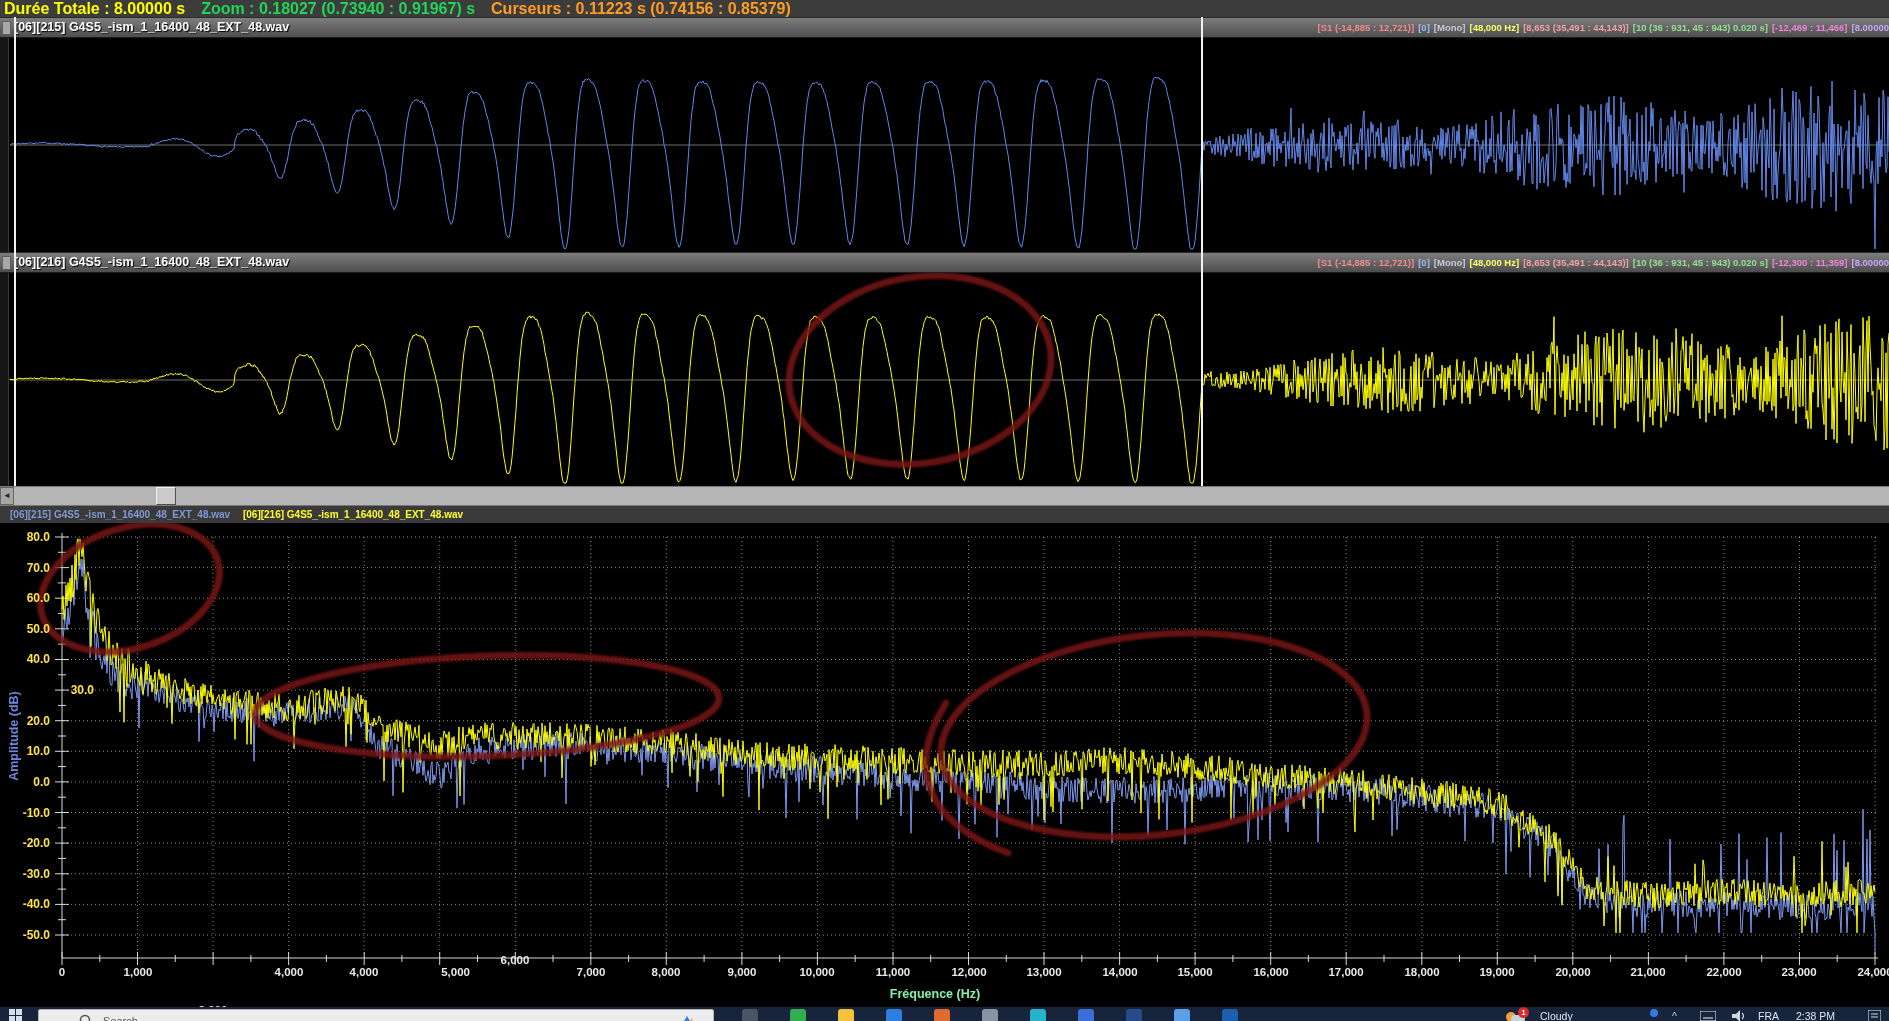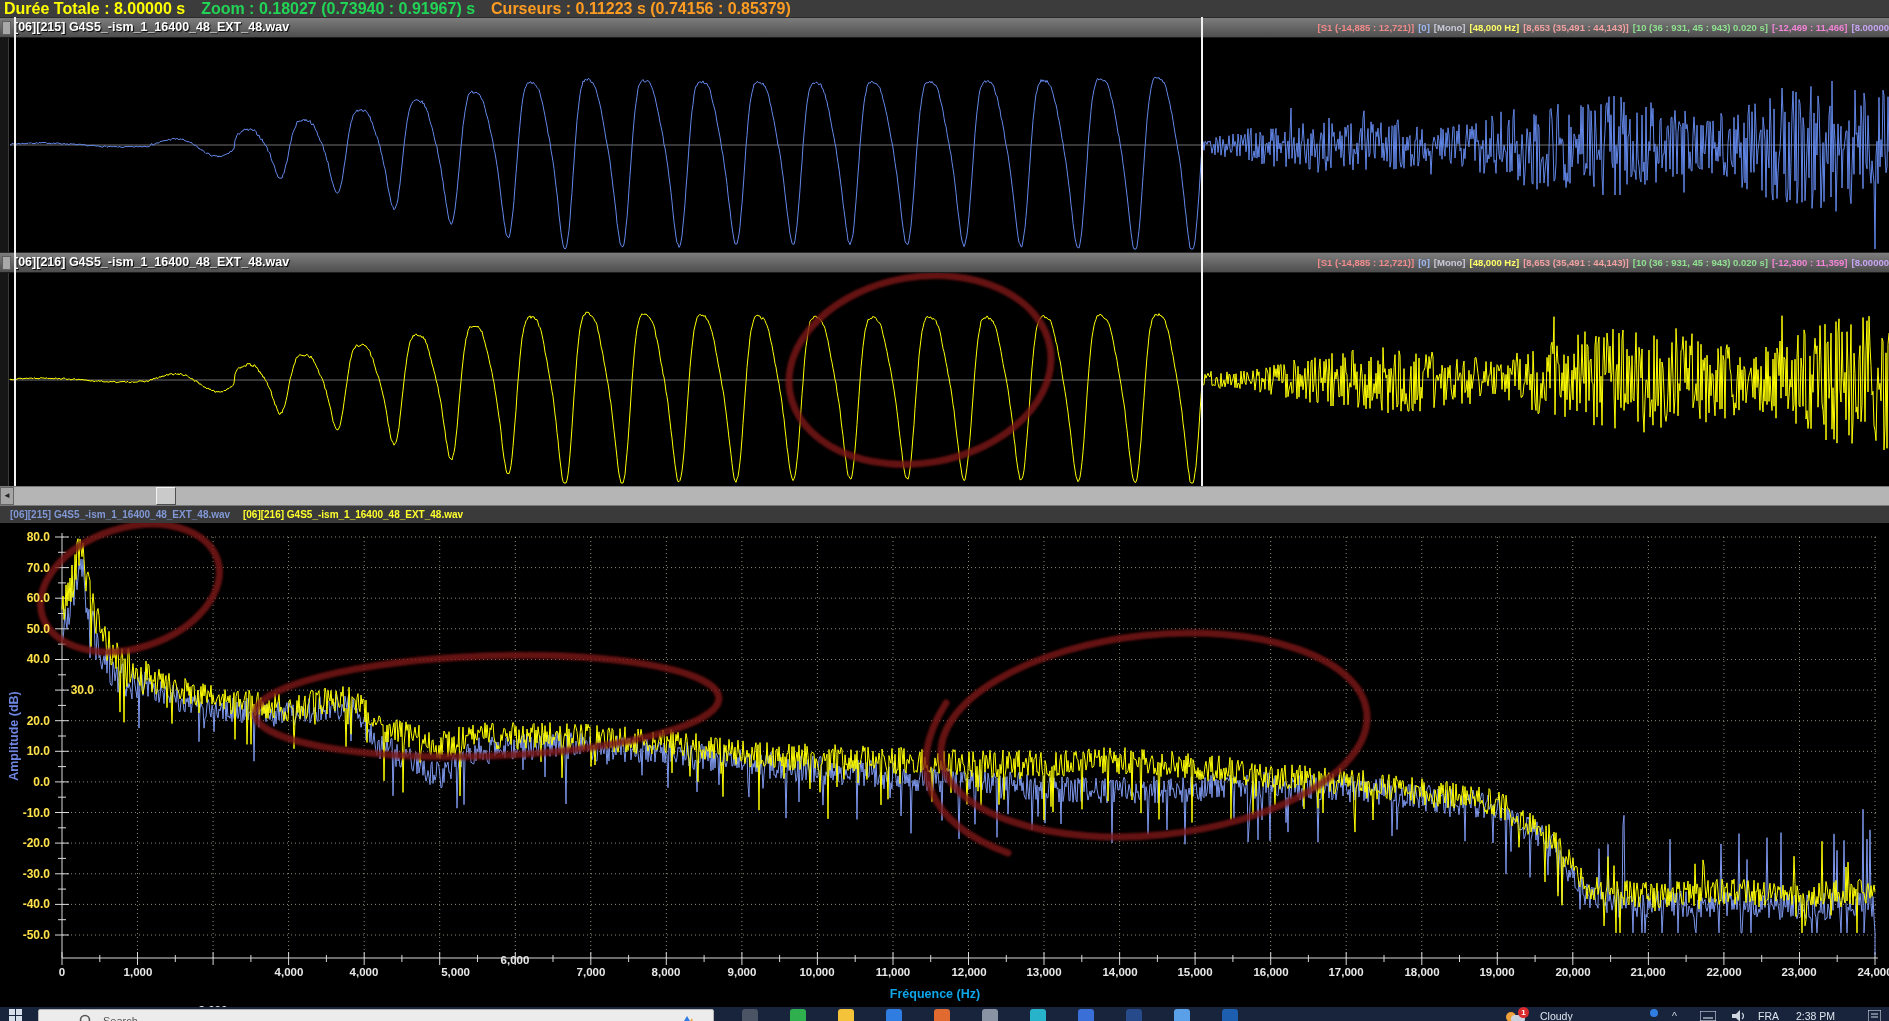--- a/index.html
+++ b/index.html
@@ -258,21 +258,21 @@
         <div class="tlx" style="left: 1316px; top: 443px; color: rgb(232, 232, 232);">17,000</div>
         <div class="tlx" style="left: 1392px; top: 443px; color: rgb(232, 232, 232);">18,000</div>
         <div class="tlx" style="left: 1467px; top: 443px; color: rgb(232, 232, 232);">19,000</div>
         <div class="tlx" style="left: 1543px; top: 443px; color: rgb(232, 232, 232);">20,000</div>
         <div class="tlx" style="left: 1618px; top: 443px; color: rgb(232, 232, 232);">21,000</div>
         <div class="tlx" style="left: 1694px; top: 443px; color: rgb(232, 232, 232);">22,000</div>
         <div class="tlx" style="left: 1769px; top: 443px; color: rgb(232, 232, 232);">23,000</div>
         <div class="tlx" style="left: 1845px; top: 443px; color: rgb(232, 232, 232);">24,000</div>
       </div>
     <div class="ylab" id="ylab" style="color: rgb(111, 134, 224);">Amplitude (dB)</div>
-    <div class="xlab" id="xlab" style="color: #0ea5e9; text-align: center;">Fréquence (Hz)</div>
+    <div class="xlab" id="xlab" style="color: #86efac; text-align: center;">Fréquence (Hz)</div>
   </div>
 
   <div class="taskbar">
     <svg class="tb-item" style="left:9px;top:2px;" width="13" height="13">
       <rect x="0" y="0" width="6" height="6" fill="#d6dee9"></rect>
         <rect x="7" y="0" width="6" height="6" fill="#d6dee9"></rect>
       <rect x="0" y="7" width="6" height="6" fill="#d6dee9"></rect>
         <rect x="7" y="7" width="6" height="6" fill="#d6dee9"></rect>
     </svg>
     <div class="searchpill">

